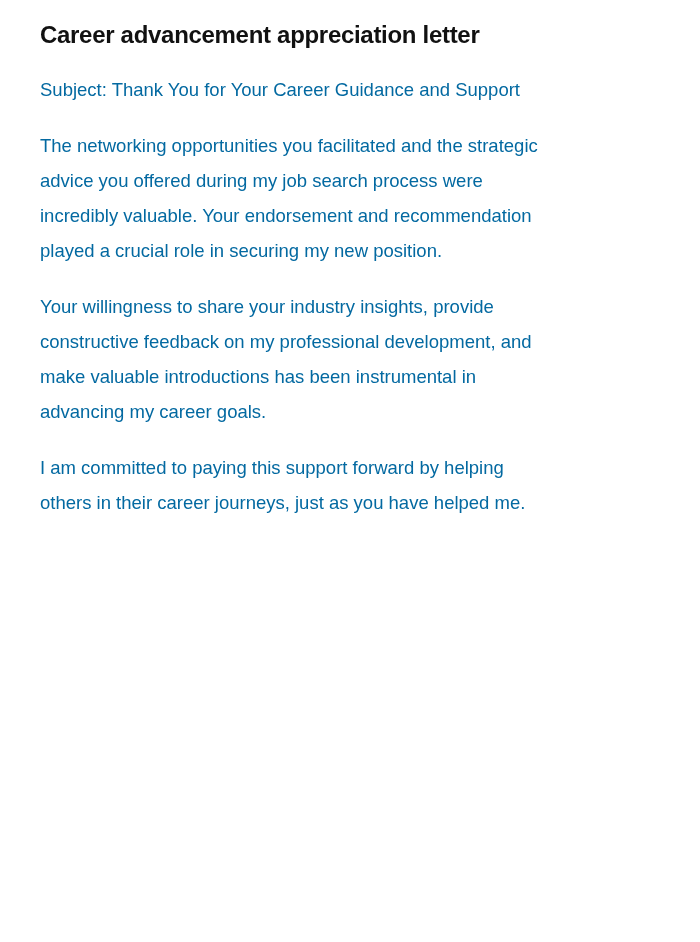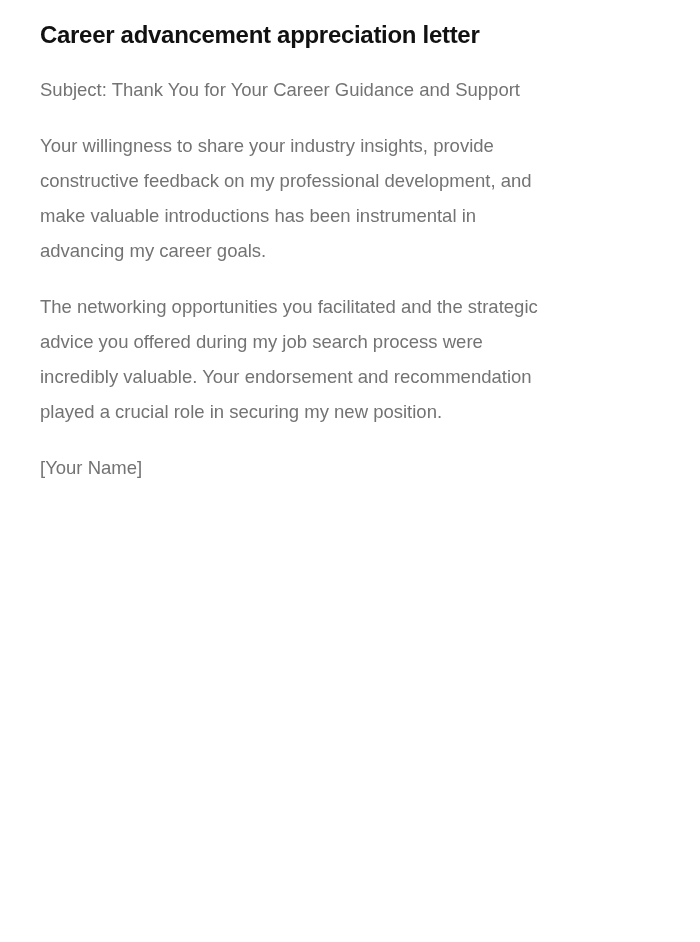--- a/index.html
+++ b/index.html
@@ -19,43 +19,44 @@
       font-size: 24px;
       line-height: 30px;
       font-weight: 700;
       letter-spacing: -0.3px;
       color: #111111;
       margin: 0 0 22px 0;
     }
     .letter p {
       font-size: 18.5px;
       line-height: 35px;
-      color: #737373;
+      color: #0369a1;
       margin: 0 0 21px 0;
       white-space: pre-line; 
     }
     .letter p:last-child { margin-bottom: 0; }
   </style>
 </head>
 <body>
 
 <main class="letter">
   <h1 class="letter-title">Career advancement appreciation letter</h1>
 
   <p>Subject: Thank You for Your Career Guidance and Support</p>
 
 
 
+  <p>The networking opportunities you facilitated and the strategic
+advice you offered during my job search process were
+incredibly valuable. Your endorsement and recommendation
+played a crucial role in securing my new position.</p>
+
   <p>Your willingness to share your industry insights, provide
 constructive feedback on my professional development, and
 make valuable introductions has been instrumental in
 advancing my career goals.</p>
 
-  <p>The networking opportunities you facilitated and the strategic
-advice you offered during my job search process were
-incredibly valuable. Your endorsement and recommendation
-played a crucial role in securing my new position.</p>
+  <p>I am committed to paying this support forward by helping
+others in their career journeys, just as you have helped me.</p>
 
 
 
-
-  <p>[Your Name]</p>
 </main>
 
 </body></html>

